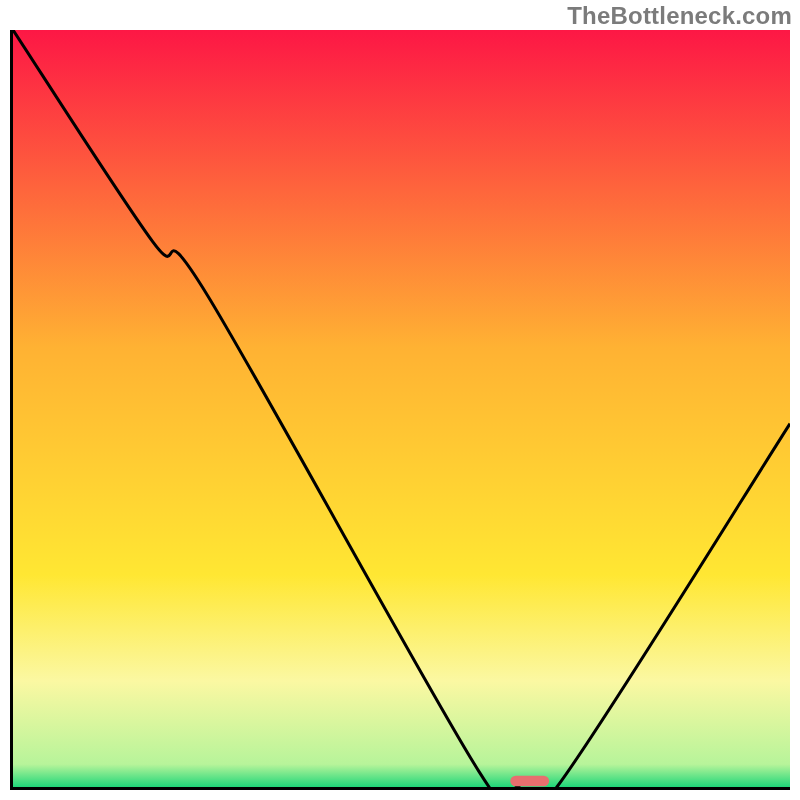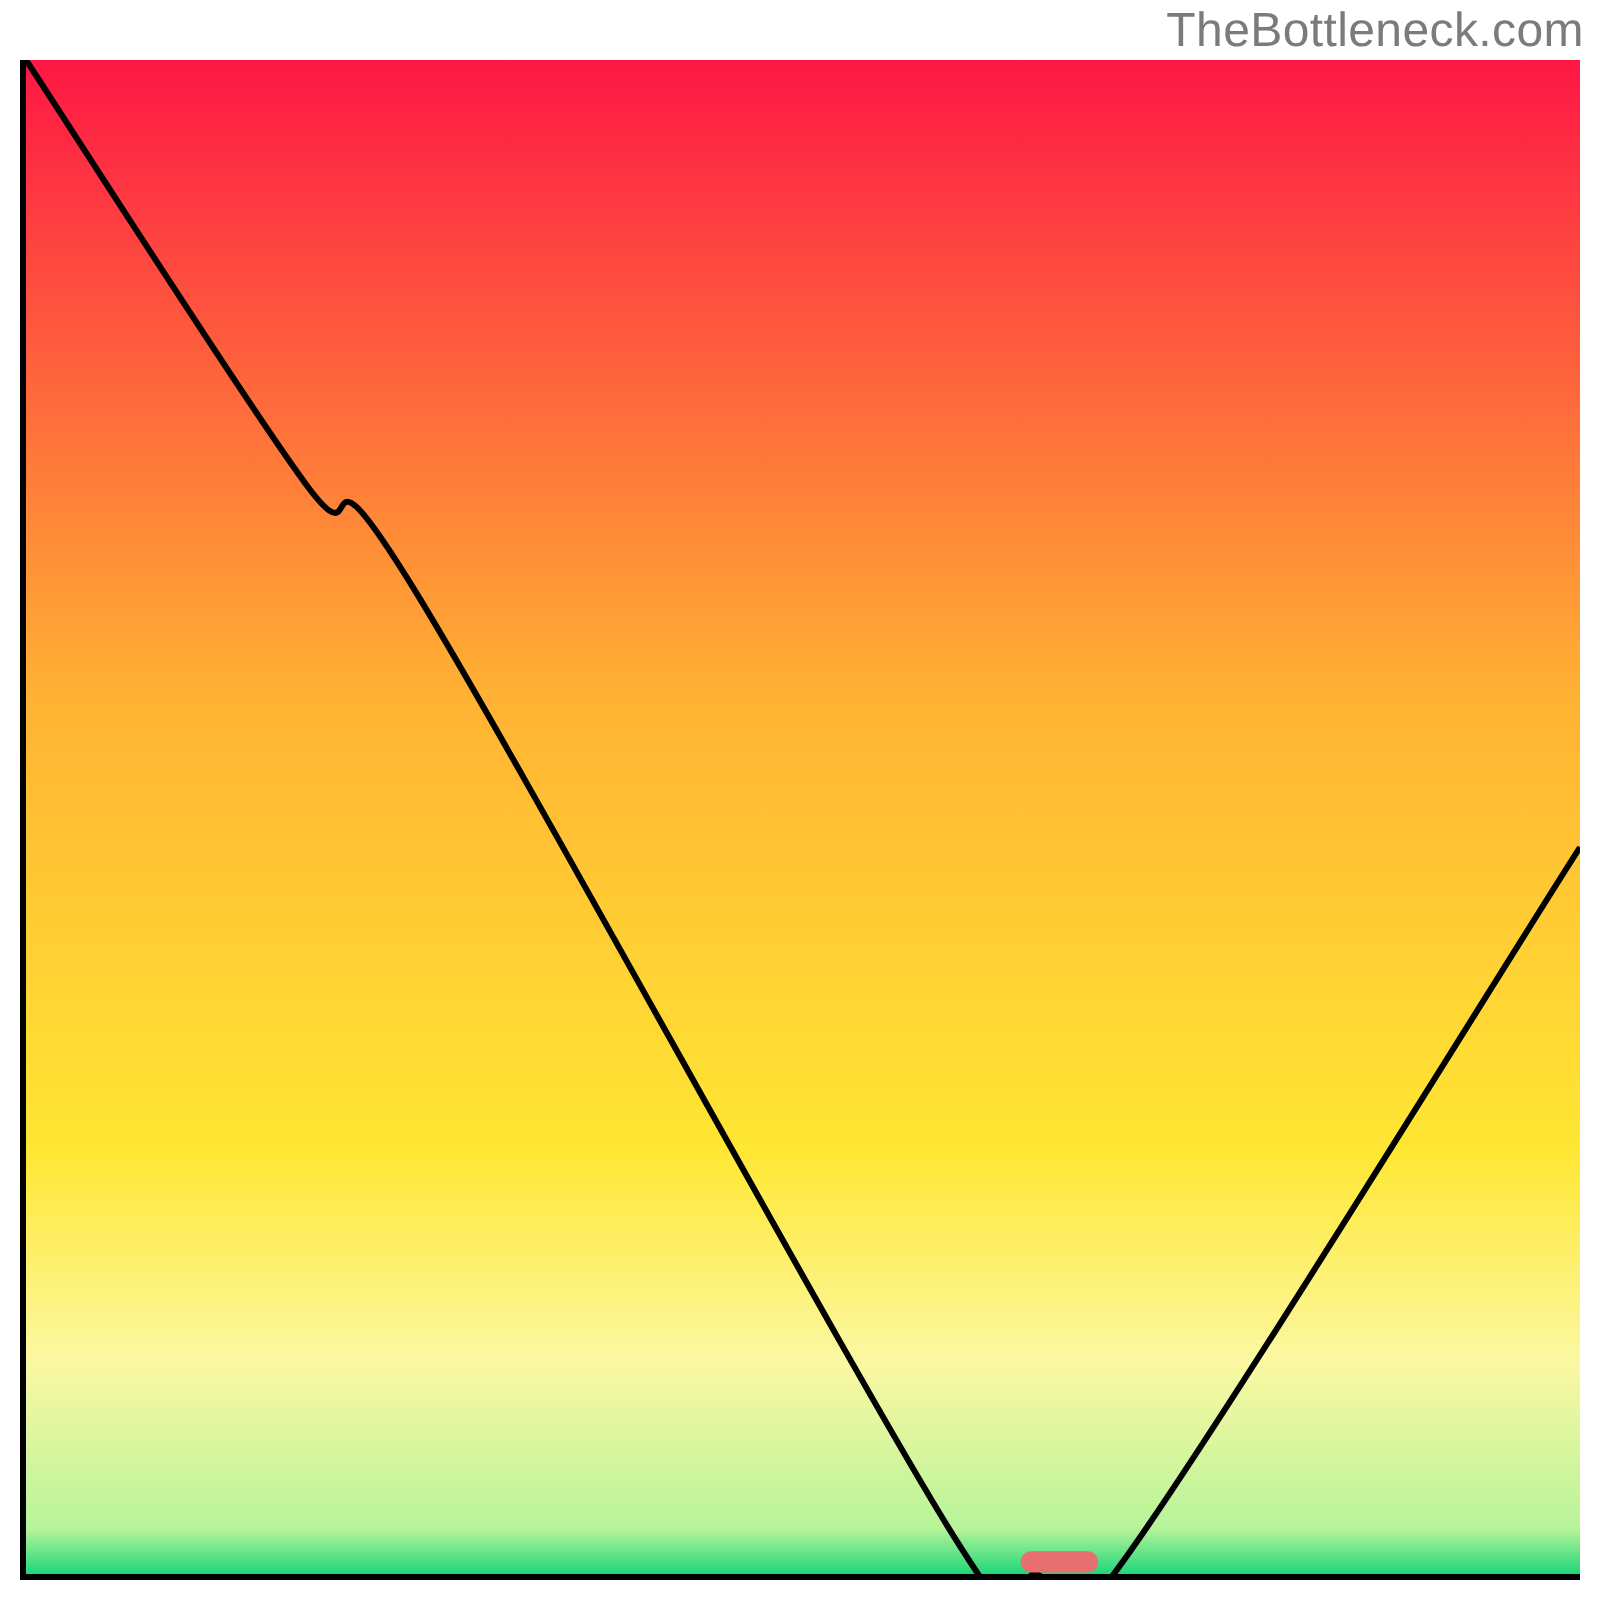--- a/index.html
+++ b/index.html
@@ -15,21 +15,21 @@
     position: relative;
     width: 800px;
     height: 800px;
   }
   .watermark {
     position: absolute;
     top: 2px;
     right: 8px;
     color: #7b7b7b;
     font-size: 24px;
-    font-weight: 400;
+    font-weight: 700;
     letter-spacing: 0.2px;
     z-index: 20;
     text-align: right;
   }
   .plot-frame {
     position: absolute;
     left: 10px;
     top: 30px;
     width: 780px;
     height: 760px;

